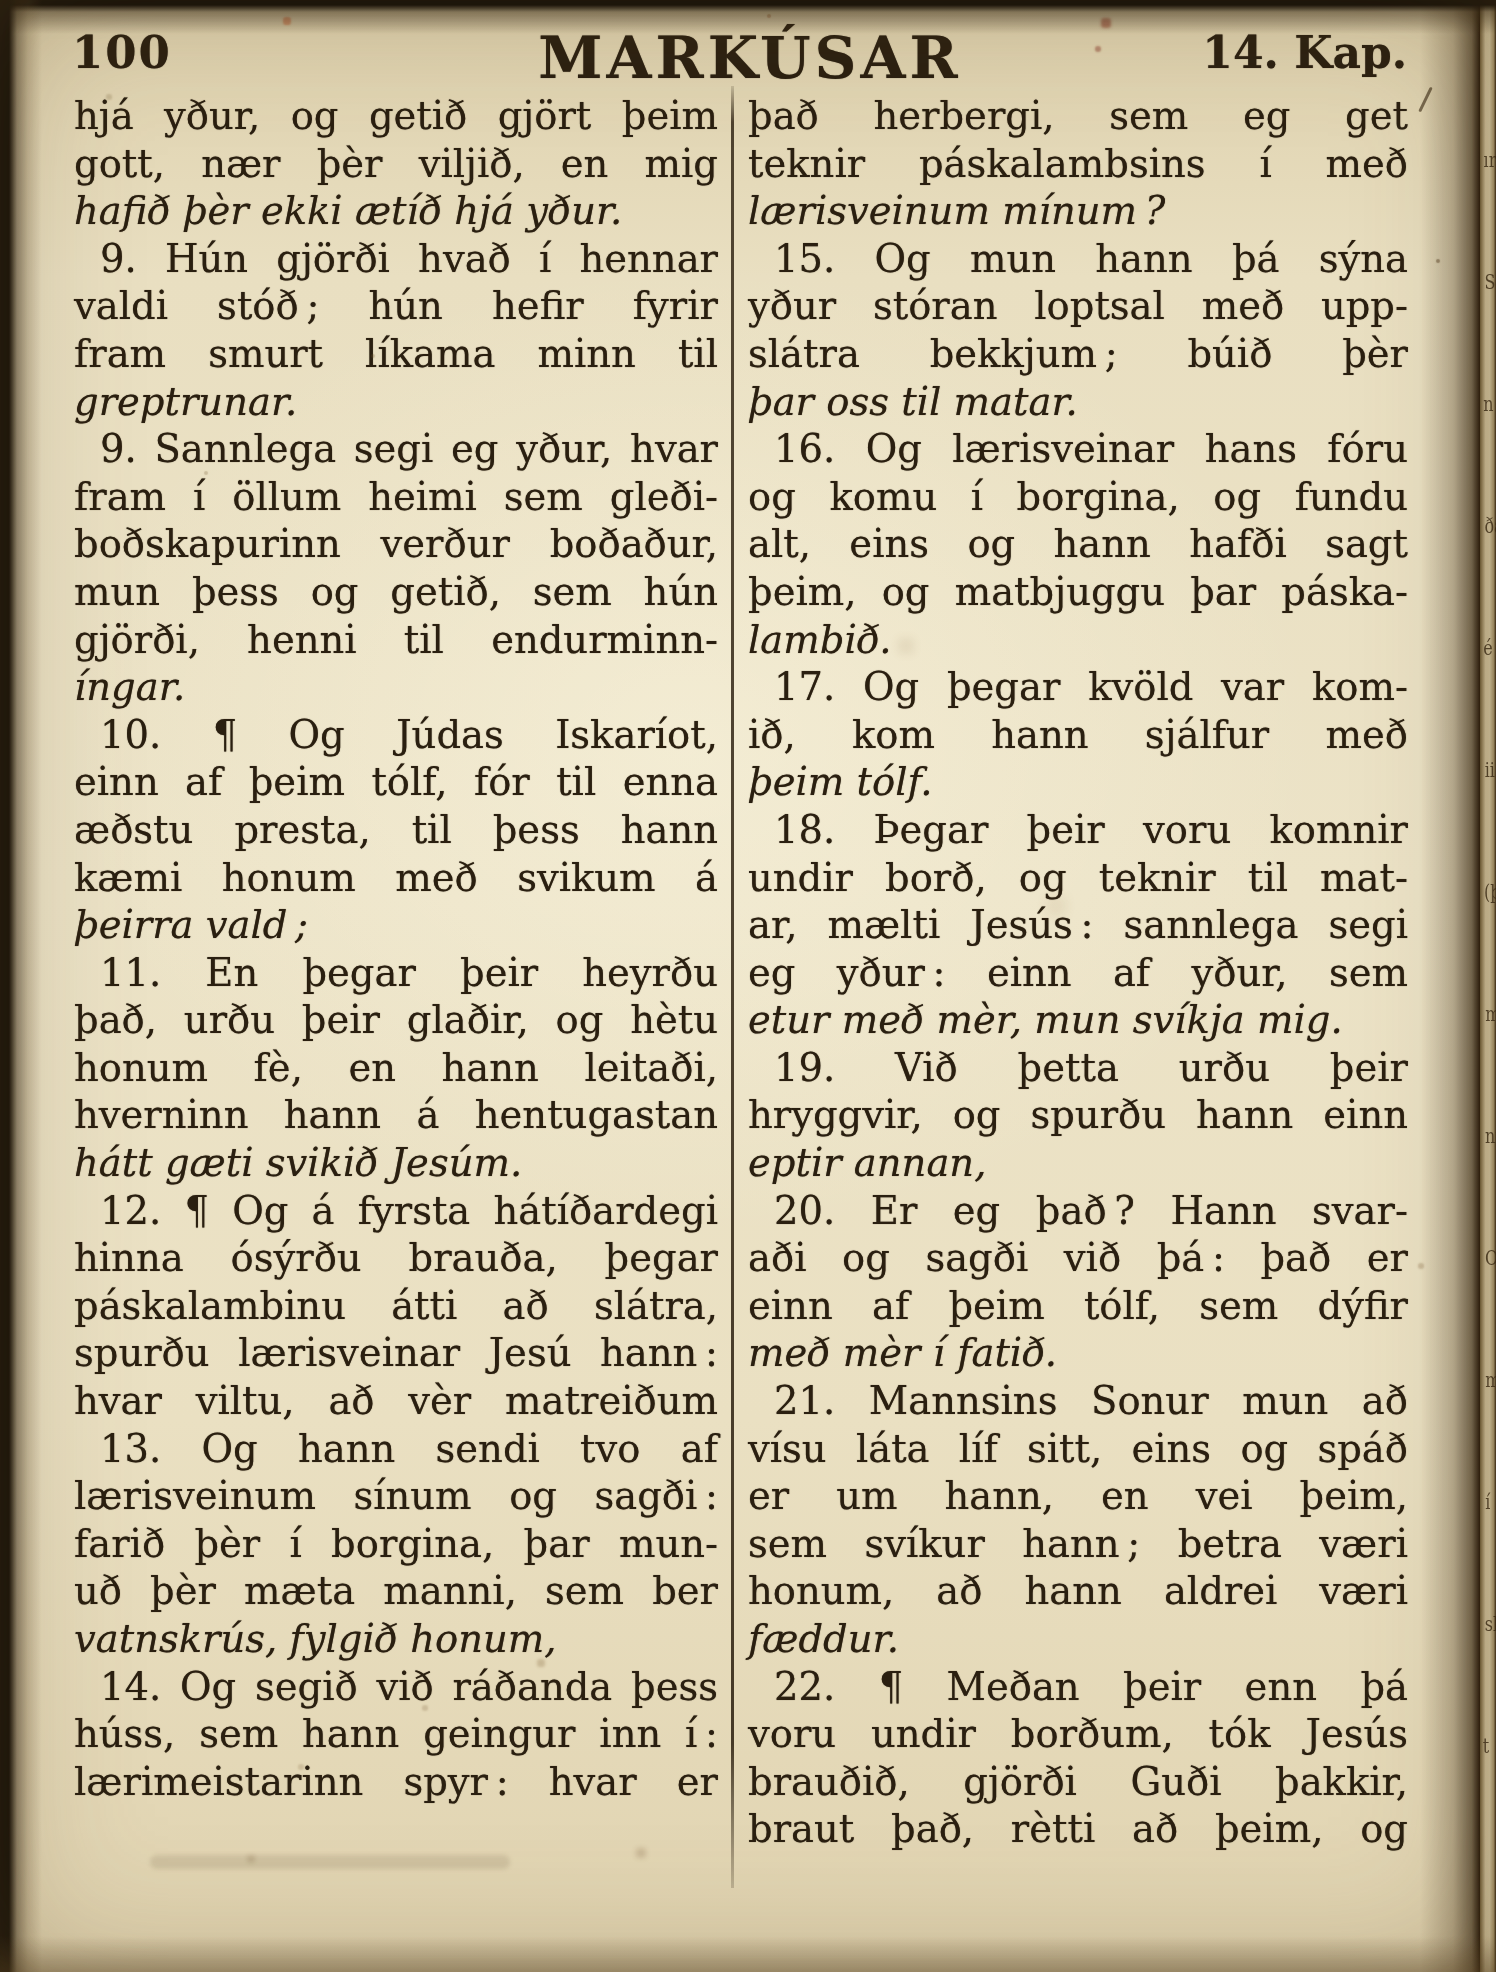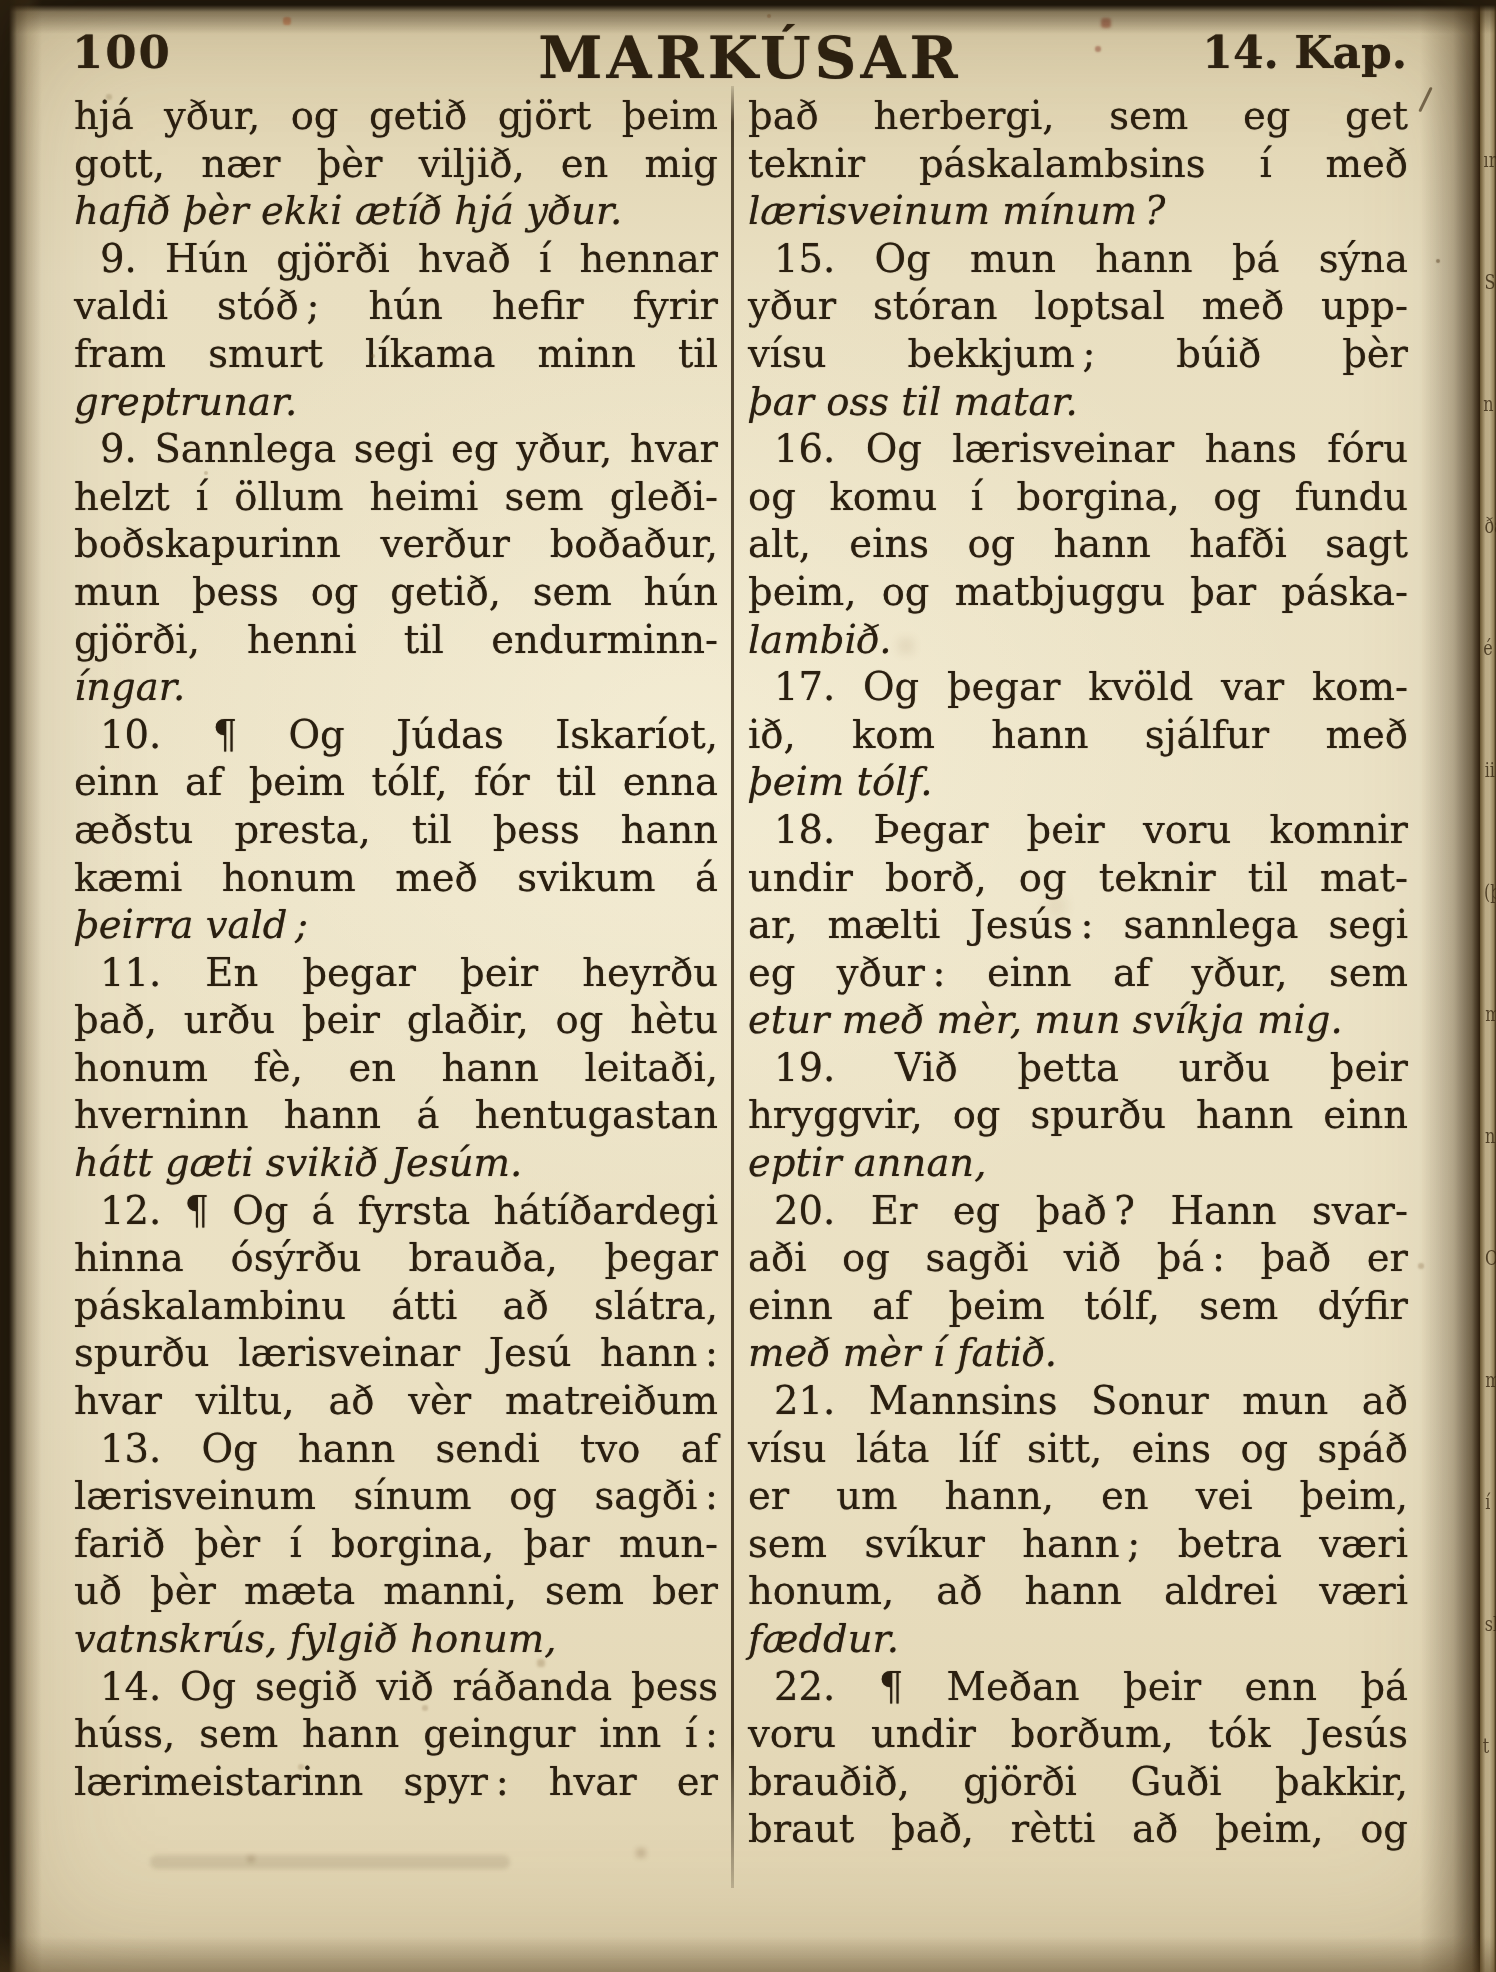--- a/index.html
+++ b/index.html
@@ -80,21 +80,21 @@
 
   <div class="col left">
       <div class="line">hjá yður, og getið gjört þeim</div>
       <div class="line">gott, nær þèr viljið, en mig</div>
       <div class="line end">hafið þèr ekki ætíð hjá yður.</div>
       <div class="line indent">9. Hún gjörði hvað í hennar</div>
       <div class="line">valdi stóð ; hún hefir fyrir</div>
       <div class="line">fram smurt líkama minn til</div>
       <div class="line end">greptrunar.</div>
       <div class="line indent">9. Sannlega segi eg yður, hvar</div>
-      <div class="line">helzt í öllum heimi sem gleði-</div>
+      <div class="line">fram í öllum heimi sem gleði-</div>
       <div class="line">boðskapurinn verður boðaður,</div>
       <div class="line">mun þess og getið, sem hún</div>
       <div class="line">gjörði, henni til endurminn-</div>
       <div class="line end">íngar.</div>
       <div class="line indent">10. ¶ Og Júdas Iskaríot,</div>
       <div class="line">einn af þeim tólf, fór til enna</div>
       <div class="line">æðstu presta, til þess hann</div>
       <div class="line">kæmi honum með svikum á</div>
       <div class="line end">þeirra vald ;</div>
       <div class="line indent">11. En þegar þeir heyrðu</div>
@@ -116,21 +116,21 @@
       <div class="line">húss, sem hann geingur inn í :</div>
       <div class="line">lærimeistarinn spyr : hvar er</div>
     </div>
   <div class="divider"></div>
   <div class="col right">
       <div class="line">það herbergi, sem eg get</div>
       <div class="line">teknir páskalambsins í með</div>
       <div class="line end">lærisveinum mínum ?</div>
       <div class="line indent">15. Og mun hann þá sýna</div>
       <div class="line">yður stóran loptsal með upp-</div>
-      <div class="line">vísu bekkjum ; búið þèr</div>
+      <div class="line">slátra bekkjum ; búið þèr</div>
       <div class="line end">þar oss til matar.</div>
       <div class="line indent">16. Og lærisveinar hans fóru</div>
       <div class="line">og komu í borgina, og fundu</div>
       <div class="line">alt, eins og hann hafði sagt</div>
       <div class="line">þeim, og matbjuggu þar páska-</div>
       <div class="line end">lambið.</div>
       <div class="line indent">17. Og þegar kvöld var kom-</div>
       <div class="line">ið, kom hann sjálfur með</div>
       <div class="line end">þeim tólf.</div>
       <div class="line indent">18. Þegar þeir voru komnir</div>

